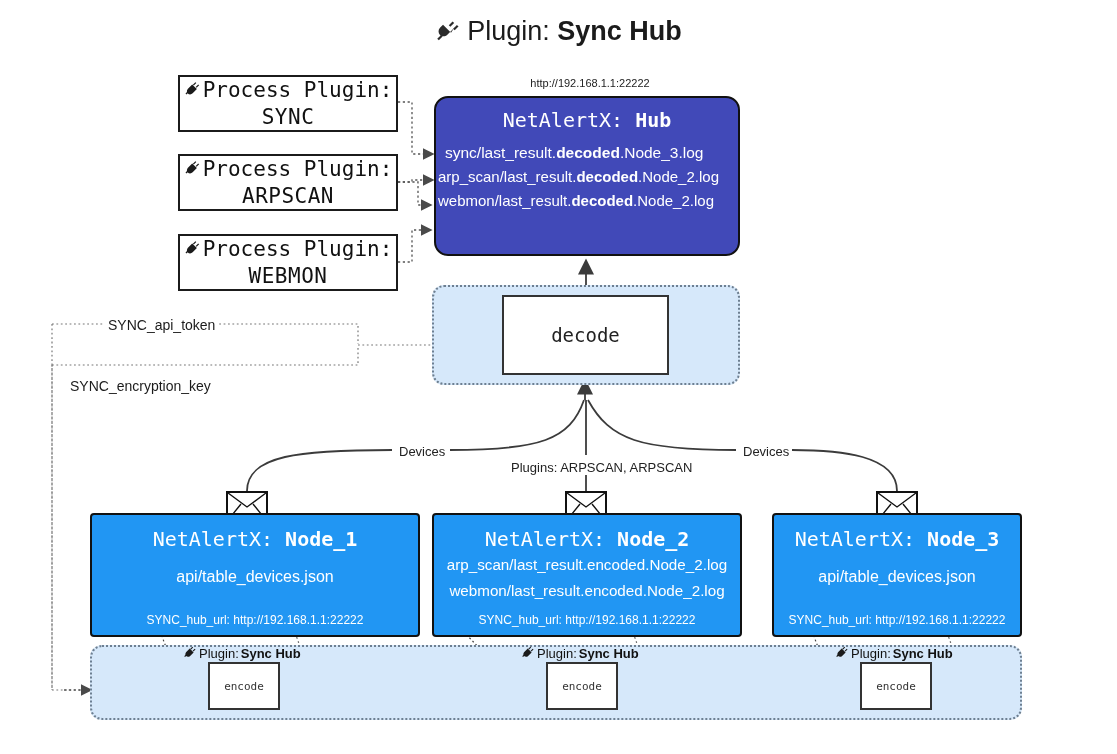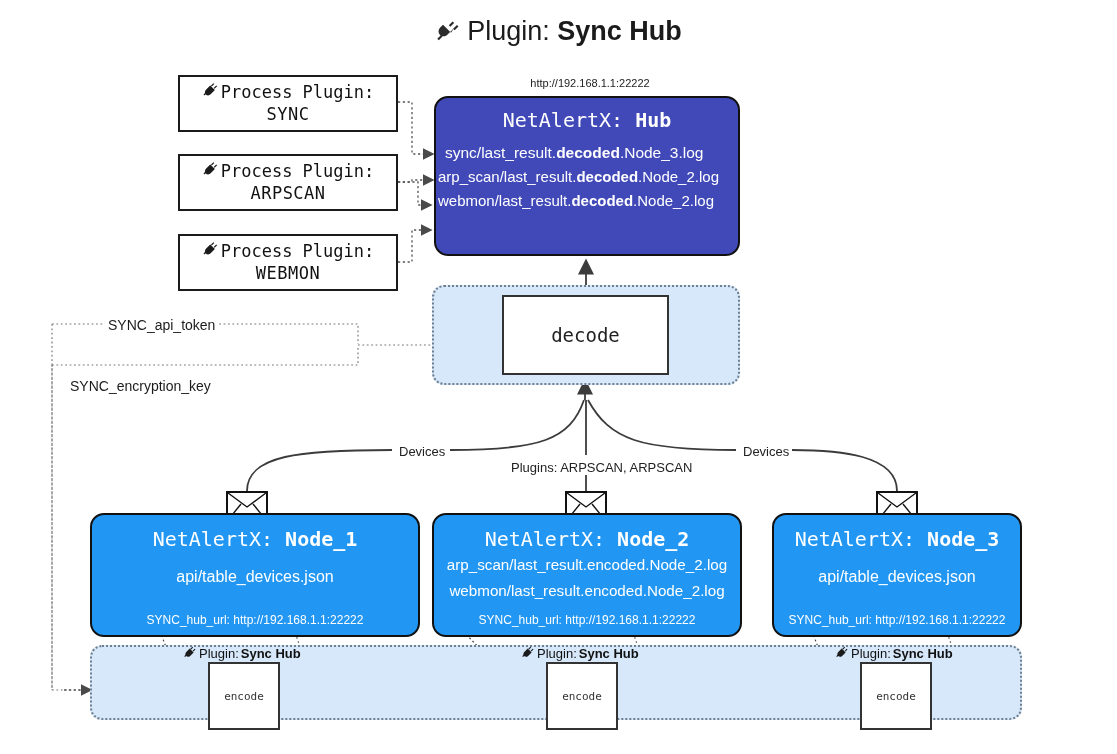--- a/index.html
+++ b/index.html
@@ -13,21 +13,21 @@
   
   #title{left:0;top:16px;width:1117px;text-align:center;font-size:27px;color:#1b1b1b;}
   #title .plug{display:inline-block;vertical-align:-4px;margin-right:6px;}
   #title .b{font-weight:bold;}
 
   #hub-url{left:430px;top:77px;width:320px;text-align:center;font-size:11px;color:#222;}
 
   
   .pbox{width:220px;height:57px;background:#fff;border:2px solid #1b1b1b;
         display:flex;flex-direction:column;align-items:center;justify-content:center;
-        font-family:"DejaVu Sans Mono","Liberation Mono",monospace;font-size:17px;line-height:1.28;color:#111;}
+        font-family:"DejaVu Sans Mono","Liberation Mono",monospace;font-size:21px;line-height:1.28;color:#111;}
   .pbox .l1{display:flex;align-items:center;gap:2px;}
   .pbox .l2{letter-spacing:.5px;}
 
   
   #hub{left:434px;top:96px;width:306px;height:160px;background:#4149b8;border:2.5px solid #111;
        border-radius:14px;padding-top:10px;}
   #hub .htitle{text-align:center;color:#fff;font-family:"DejaVu Sans Mono","Liberation Mono",monospace;
        font-size:20px;margin-bottom:8px;}
   #hub .htitle b{font-weight:bold;}
   #hub .logline{color:#fff;font-size:15.5px;line-height:1.62;padding-left:9px;white-space:nowrap;}
@@ -35,21 +35,21 @@
   #hub .logline.wide{font-size:15px;padding-left:2px;}
 
   
   #decode-wrap{left:432px;top:285px;width:308px;height:100px;background:#d6e8fa;
        border:2px dotted #6d7f91;border-radius:12px;}
   #decode{left:502px;top:295px;width:167px;height:80px;background:#fff;border:2.5px solid #333;
        display:flex;align-items:center;justify-content:center;
        font-family:"DejaVu Sans Mono","Liberation Mono",monospace;font-size:19px;color:#222;}
 
   
-  .node{height:124px;border:2.5px solid #111;border-radius:14px;background:#2196f3;
+  .node{height:124px;border:2.5px solid #111;border-radius:4px;background:#2196f3;
         display:flex;flex-direction:column;align-items:center;}
   .node .ntitle{margin-top:12px;color:#fff;font-family:"DejaVu Sans Mono","Liberation Mono",monospace;
         font-size:20px;}
   .node .ntitle b{font-weight:bold;}
   .node .nline{color:#fff;font-size:16px;line-height:1.55;margin-top:2px;white-space:nowrap;}
   .node .nurl{position:absolute;bottom:8px;left:0;width:100%;text-align:center;color:#fff;font-size:12px;}
   #node1{left:90px;top:513px;width:330px;}
   #node2{left:432px;top:513px;width:310px;}
   #node3{left:772px;top:513px;width:250px;}
   #node2 .nline{font-size:15.2px;text-align:center;}
@@ -57,21 +57,21 @@
 
   
   .env{width:42px;height:31px;background:#fff;border:2px solid #111;}
   #env1{left:226px;top:491px;}
   #env2{left:565px;top:491px;}
   #env3{left:876px;top:491px;}
 
   
   #band{left:90px;top:645px;width:932px;height:75px;background:#d6e8fa;
         border:2px dotted #6d7f91;border-radius:12px;}
-  .ebox{width:72px;height:68px;background:#fff;border:2.5px solid #333;
+  .ebox{width:72px;height:48px;background:#fff;border:2.5px solid #333;
         display:flex;align-items:center;justify-content:center;
         font-family:"DejaVu Sans Mono","Liberation Mono",monospace;font-size:11px;color:#333;}
   #enc1{left:208px;top:662px;}
   #enc2{left:546px;top:662px;}
   #enc3{left:860px;top:662px;}
   .elabel{font-size:13px;color:#111;white-space:nowrap;display:flex;align-items:center;gap:2px;}
   .elabel b{font-weight:bold;}
   #elab1{left:183px;top:645px;}
   #elab2{left:521px;top:645px;}
   #elab3{left:835px;top:645px;}

